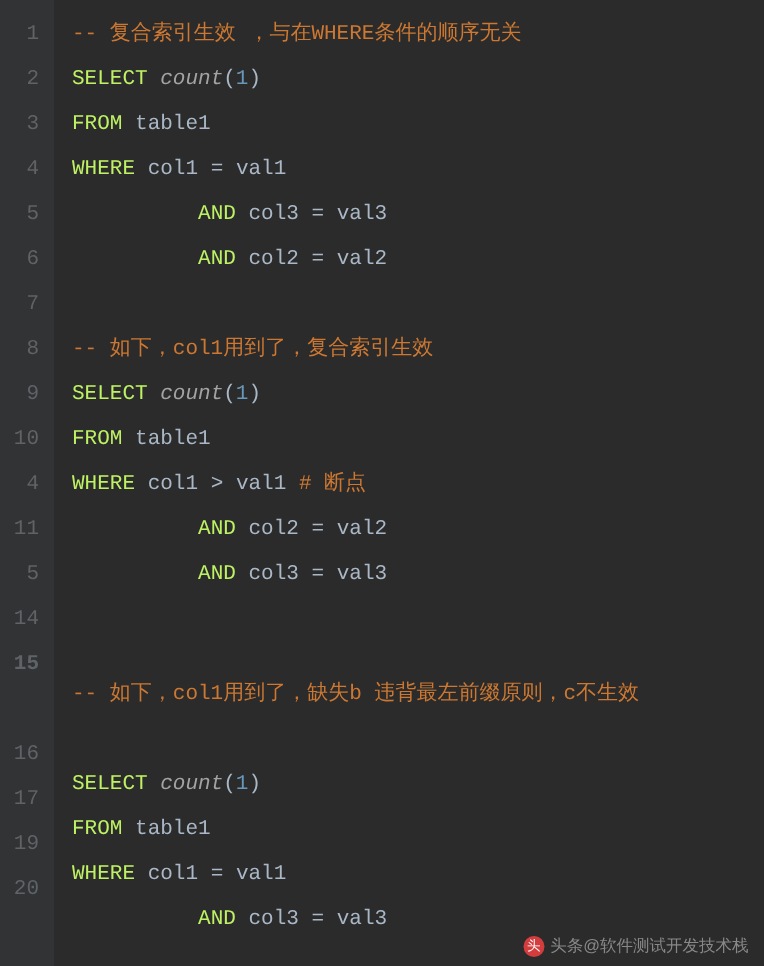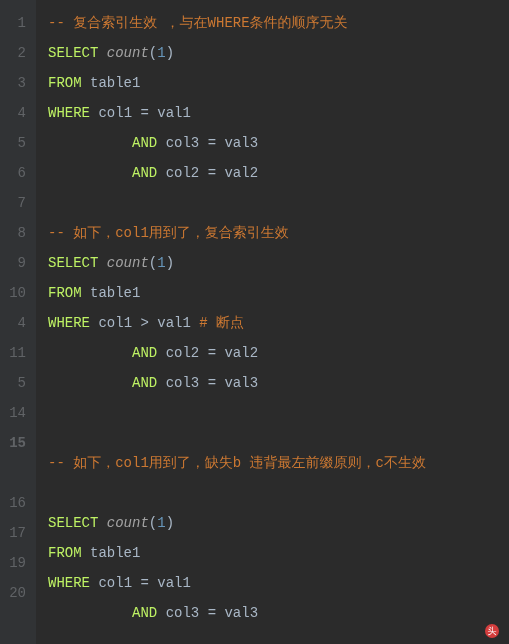--- a/index.html
+++ b/index.html
@@ -119,13 +119,14 @@
     <div class="line wrap"><span class="comment"> -- 如下，col1用到了，缺失b 违背最左前缀原则，c不生效</span></div>
     <div class="line"><span class="keyword">SELECT </span><span class="func">count</span><span>(</span><span class="num">1</span><span>)</span></div>
     <div class="line"><span class="keyword">FROM </span><span>table1</span></div>
     <div class="line"><span class="keyword">WHERE </span><span>col1 </span><span>= </span><span>val1</span></div>
     <div class="line"><span>          </span><span class="keyword">AND </span><span>col3 </span><span>= </span><span>val3</span></div>
   </div>
 </div>
 
 <div class="watermark">
   <span class="watermark-icon">头</span>
+  <span>头条@软件测试开发技术栈</span>
 </div>
 
 </body></html>

